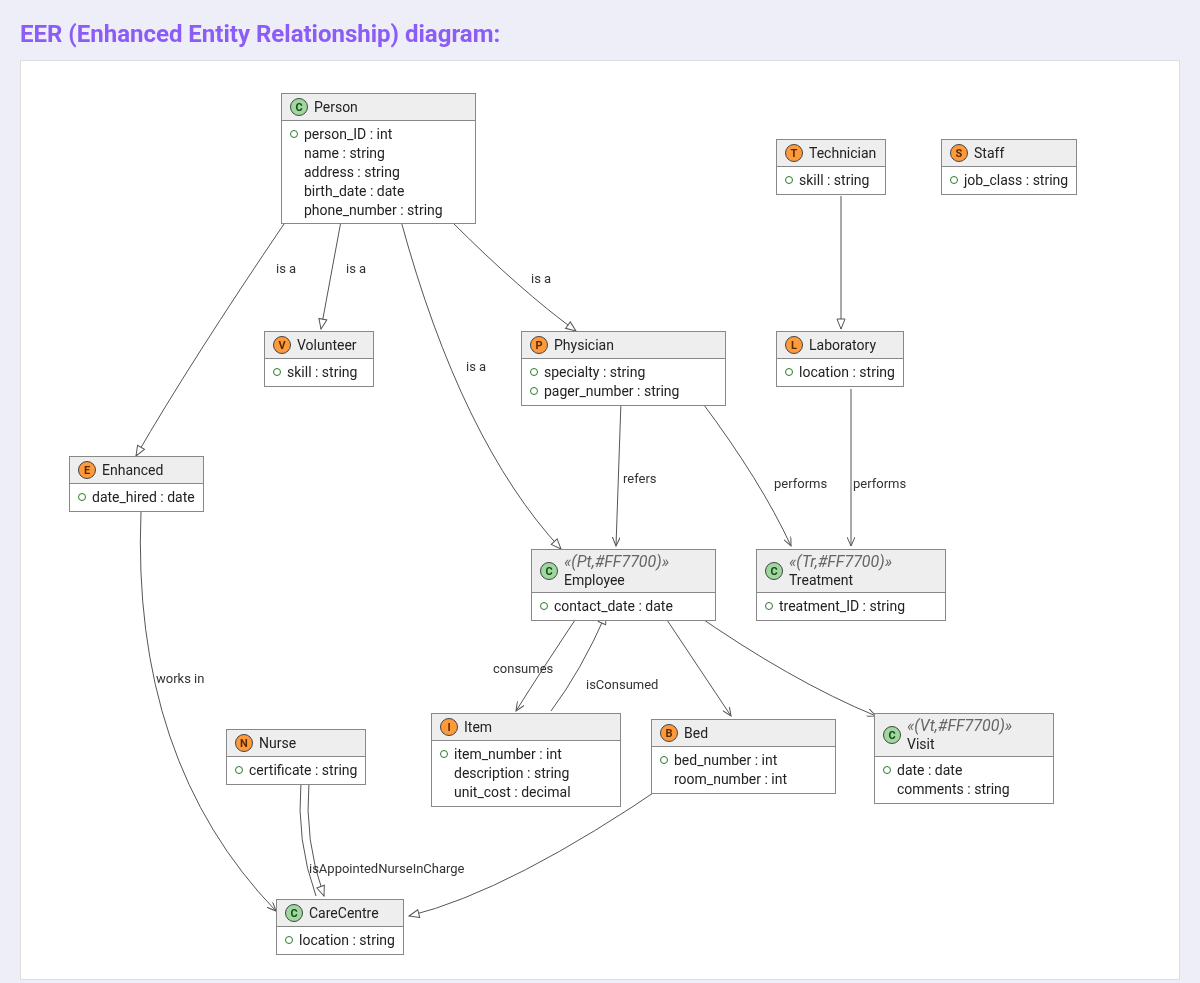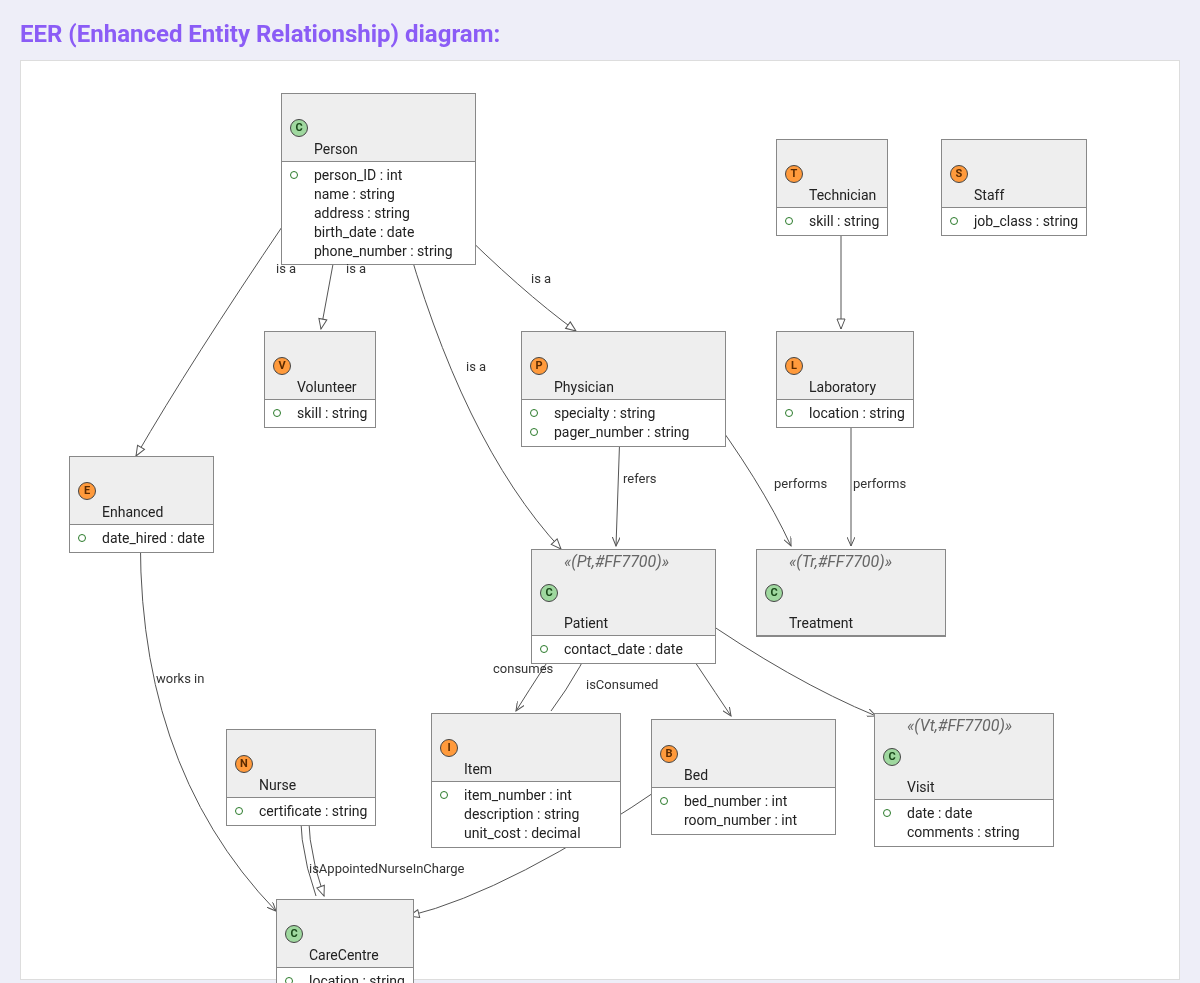--- a/index.html
+++ b/index.html
@@ -47,42 +47,42 @@
 }
 .entity .stereo {
   font-size: 16px;
   color: #666;
   font-style: italic;
   display: block;
   text-align: center;
   line-height: 1;
   margin-bottom: 2px;
 }
-.entity .nm { font-weight: 400; margin-top: 43px; }
+.entity .nm { font-weight: 400; }
 .badge {
   display: inline-flex;
   align-items: center;
   justify-content: center;
   width: 18px; height: 18px;
   border-radius: 50%;
   font-size: 11px;
   font-weight: 700;
   border: 1px solid #444;
 }
 .badge.c-green { background: #9fd89f; color: #1a4a1a; }
 .badge.c-orange { background: #ff9a3c; color: #5a2a00; }
 .entity .attrs {
   padding: 4px 8px;
   line-height: 1.35;
   white-space: nowrap;
 }
 .entity .attr {
   display: flex;
   align-items: center;
-  gap: 16px;
+  gap: 6px;
 }
 .dot {
   width: 8px; height: 8px;
   border: 1px solid #2a7a2a;
   border-radius: 50%;
   display: inline-block;
   flex-shrink: 0;
 }
 .dot.none { border: none; width: 8px; }
 .edge-label {
@@ -255,38 +255,44 @@
           <span>date_hired : date</span>
         </div>
       </div>
 </div>
 
 <div class="entity" style="left:510px; top:488px; width:185px;">
   <div class="hdr">
         <span class="badge c-green">C</span>
         <span class="hdr-txt">
           <span class="stereo">«(Pt,#FF7700)»</span>
-          <span class="nm">Patient</span>
+          <span class="nm">Employee</span>
         </span>
       </div>
   <div class="attrs">
         <div class="attr">
           <span class="dot"></span>
           <span>contact_date : date</span>
         </div>
       </div>
 </div>
 
 <div class="entity" style="left:735px; top:488px; width:190px;">
   <div class="hdr">
         <span class="badge c-green">C</span>
         <span class="hdr-txt">
           <span class="stereo">«(Tr,#FF7700)»</span>
           <span class="nm">Treatment</span>
         </span>
+      </div>
+  <div class="attrs">
+        <div class="attr">
+          <span class="dot"></span>
+          <span>treatment_ID : string</span>
+        </div>
       </div>
 </div>
 
 <div class="entity" style="left:205px; top:668px;">
   <div class="hdr">
         <span class="badge c-orange">N</span>
         <span class="nm">Nurse</span>
       </div>
   <div class="attrs">
         <div class="attr">

